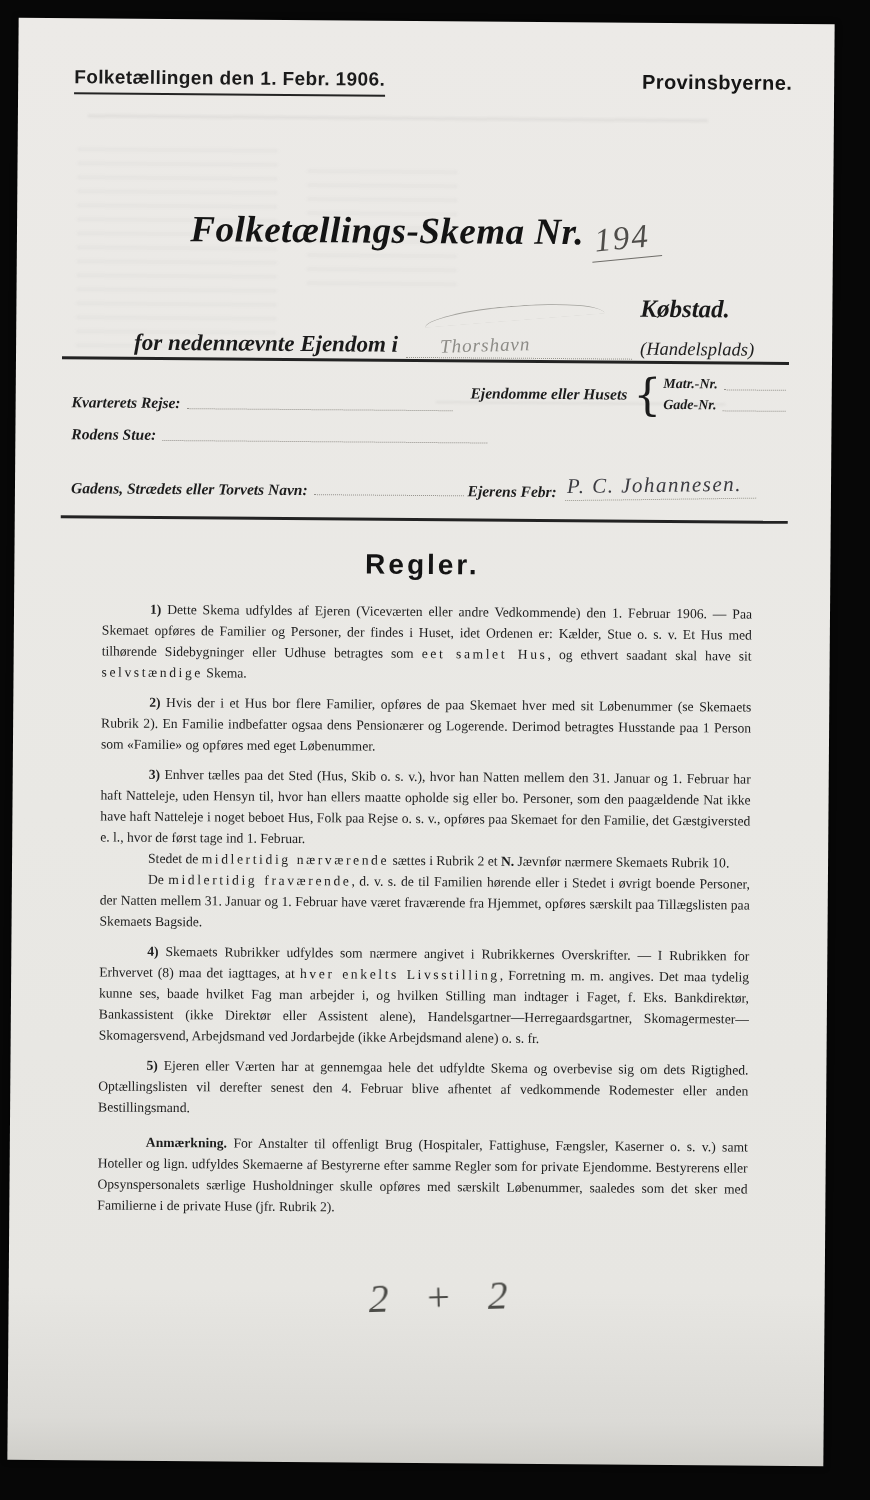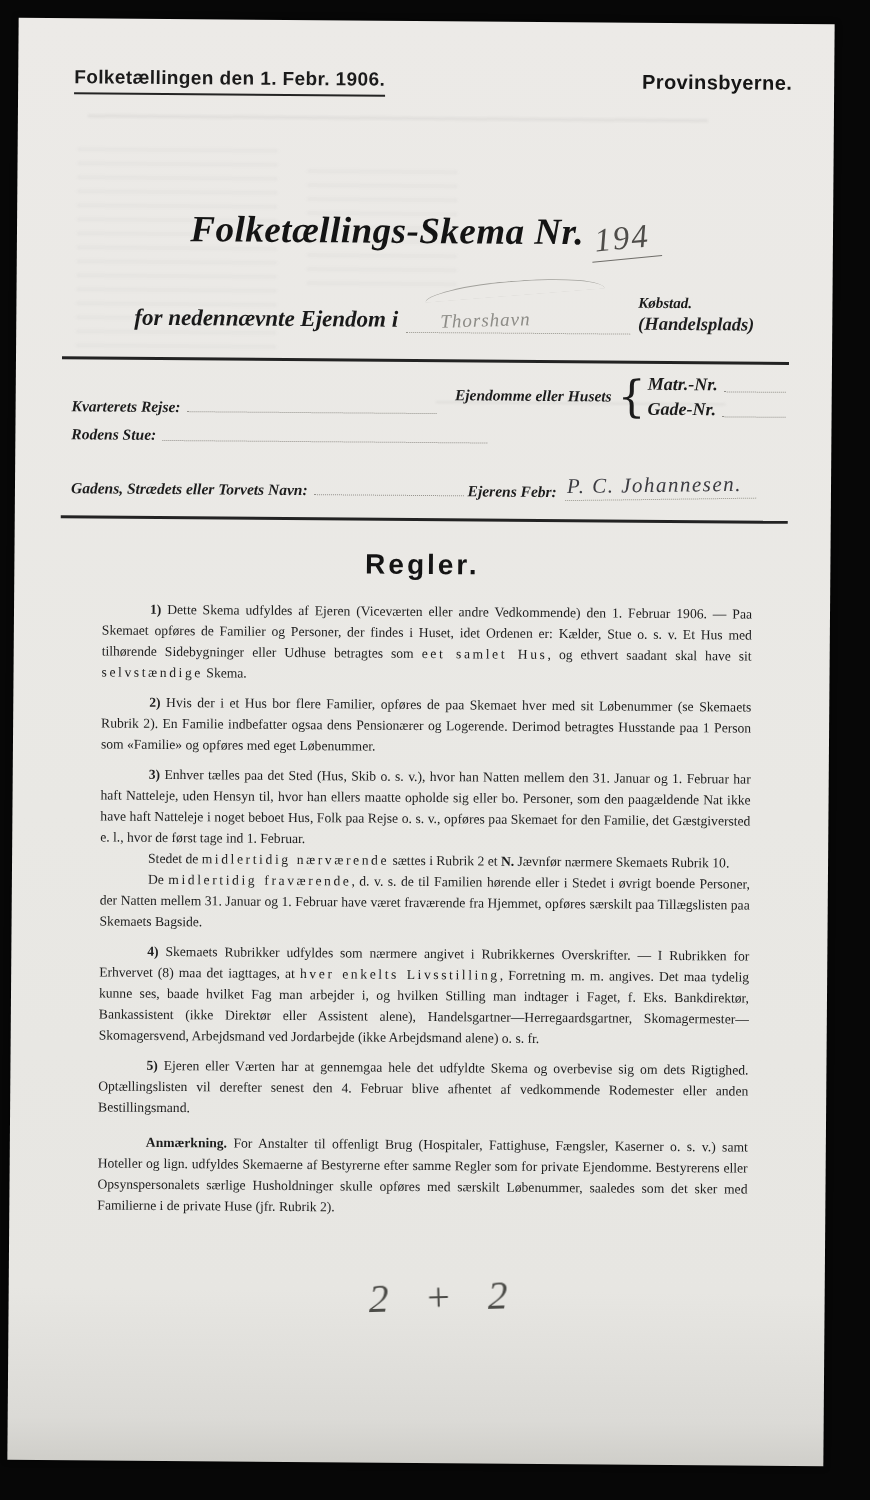--- a/index.html
+++ b/index.html
@@ -41,36 +41,36 @@
   .sub-row{position:absolute;top:272px;left:118px;right:78px;display:flex;align-items:flex-end;}
   .sub-prefix{font-style:italic;font-weight:bold;font-size:23px;color:#1a1a1a;white-space:nowrap;}
   .place-slot{flex:1;margin:0 8px;border-bottom:1.2px dotted #98968e;position:relative;height:30px;}
   .hw-place{
     position:absolute;left:34px;bottom:1px;font-size:19px;color:#8d8c87;letter-spacing:1px;
     transform:rotate(-2deg);white-space:nowrap;
   }
   .place-flourish{position:absolute;left:18px;top:-22px;width:180px;height:14px;
     border-top:1.2px solid #a09f9a;border-radius:50% 50% 0 0/100% 100% 0 0;transform:rotate(-5deg);}
   .sub-right{text-align:left;white-space:nowrap;}
-  .sub-kobstad{font-style:italic;font-weight:bold;font-size:15px;color:#1a1a1a;}
-  .sub-handelsplads{font-style:italic;font-weight:bold;font-size:18.5px;color:#1f1f1f;text-align:center;margin-top:2px;}
+  .sub-kobstad{font-style:italic;font-weight:bold;font-size:25px;color:#1a1a1a;}
+  .sub-handelsplads{font-style:italic;font-weight:normal;font-size:18.5px;color:#1f1f1f;text-align:center;margin-top:16px;}
   
   .rule-line{position:absolute;left:46px;width:727px;height:2.6px;background:#232323;}
   .rule-top{top:338px;}
   .rule-bottom{top:497px;}
   
   .f-label{font-style:italic;font-weight:bold;font-size:15.5px;color:#1c1c1c;white-space:nowrap;line-height:1;}
   .dotted{border-bottom:1.4px dotted #92908a;margin:0 4px 2px 6px;}
   .row-a{position:absolute;top:352px;left:56px;right:42px;display:flex;align-items:flex-end;}
   .row-a .dotted{flex:1;max-width:330px;}
   .husets-group{display:flex;align-items:center;margin-left:14px;}
   .brace{font-family:"DejaVu Serif",serif;font-size:44px;font-weight:normal;color:#1c1c1c;line-height:.9;margin:0 2px 0 6px;}
   .nr-stack{display:flex;flex-direction:column;gap:7px;}
   .nr-row{display:flex;align-items:flex-end;}
-  .nr-label{font-style:italic;font-weight:bold;font-size:18px;color:#1c1c1c;white-space:nowrap;line-height:1;}
+  .nr-label{font-style:italic;font-weight:bold;font-size:14px;color:#1c1c1c;white-space:nowrap;line-height:1;}
   .nr-row .dotted{width:62px;margin-bottom:1px;}
   .row-b{position:absolute;top:408px;left:56px;display:flex;align-items:flex-end;width:420px;}
   .row-b .dotted{flex:1;}
   .row-c{position:absolute;top:450px;left:56px;right:42px;display:flex;align-items:flex-end;}
   .row-c .dotted{width:150px;}
   .hw-owner{
     font-size:21px;color:#3c3c42;letter-spacing:1.5px;margin-left:8px;white-space:nowrap;
     transform:rotate(-1.2deg);border-bottom:1px dotted #9a988f;padding:0 14px 1px 2px;
   }
   

